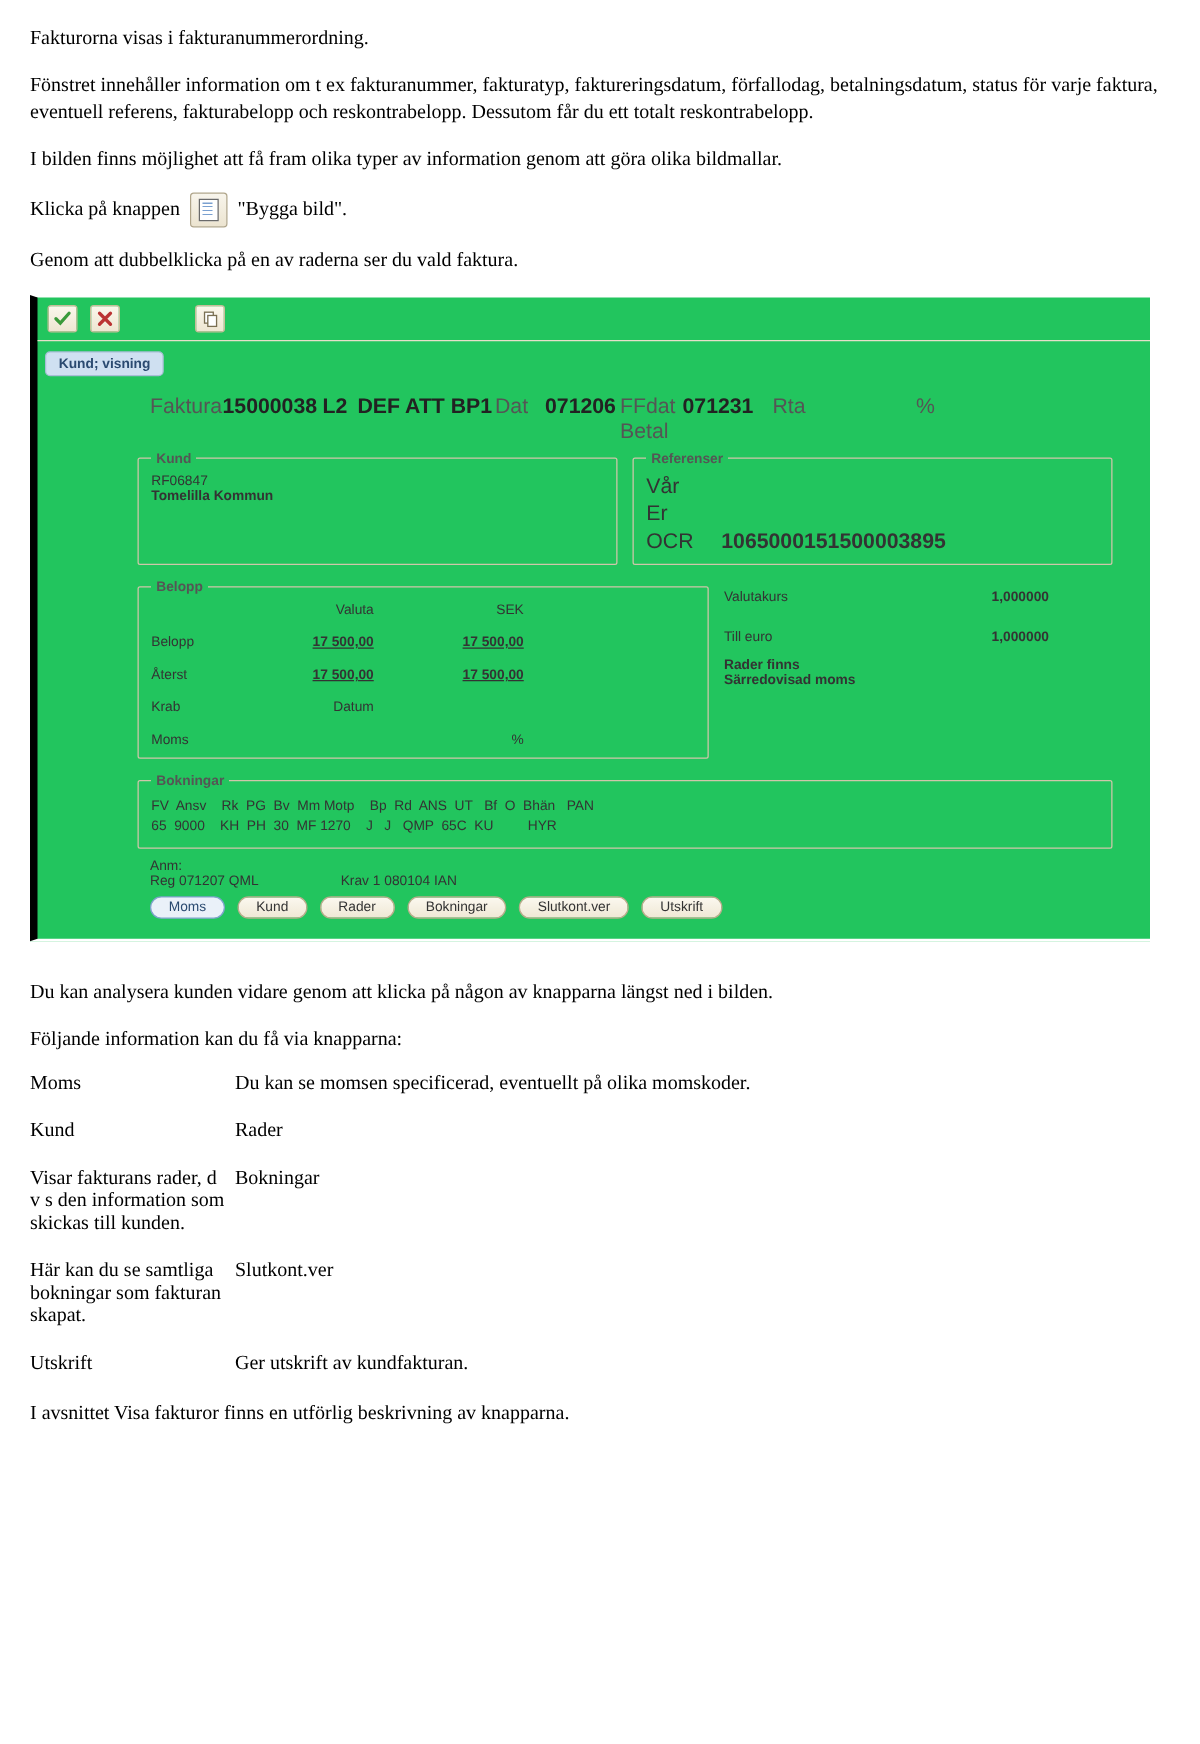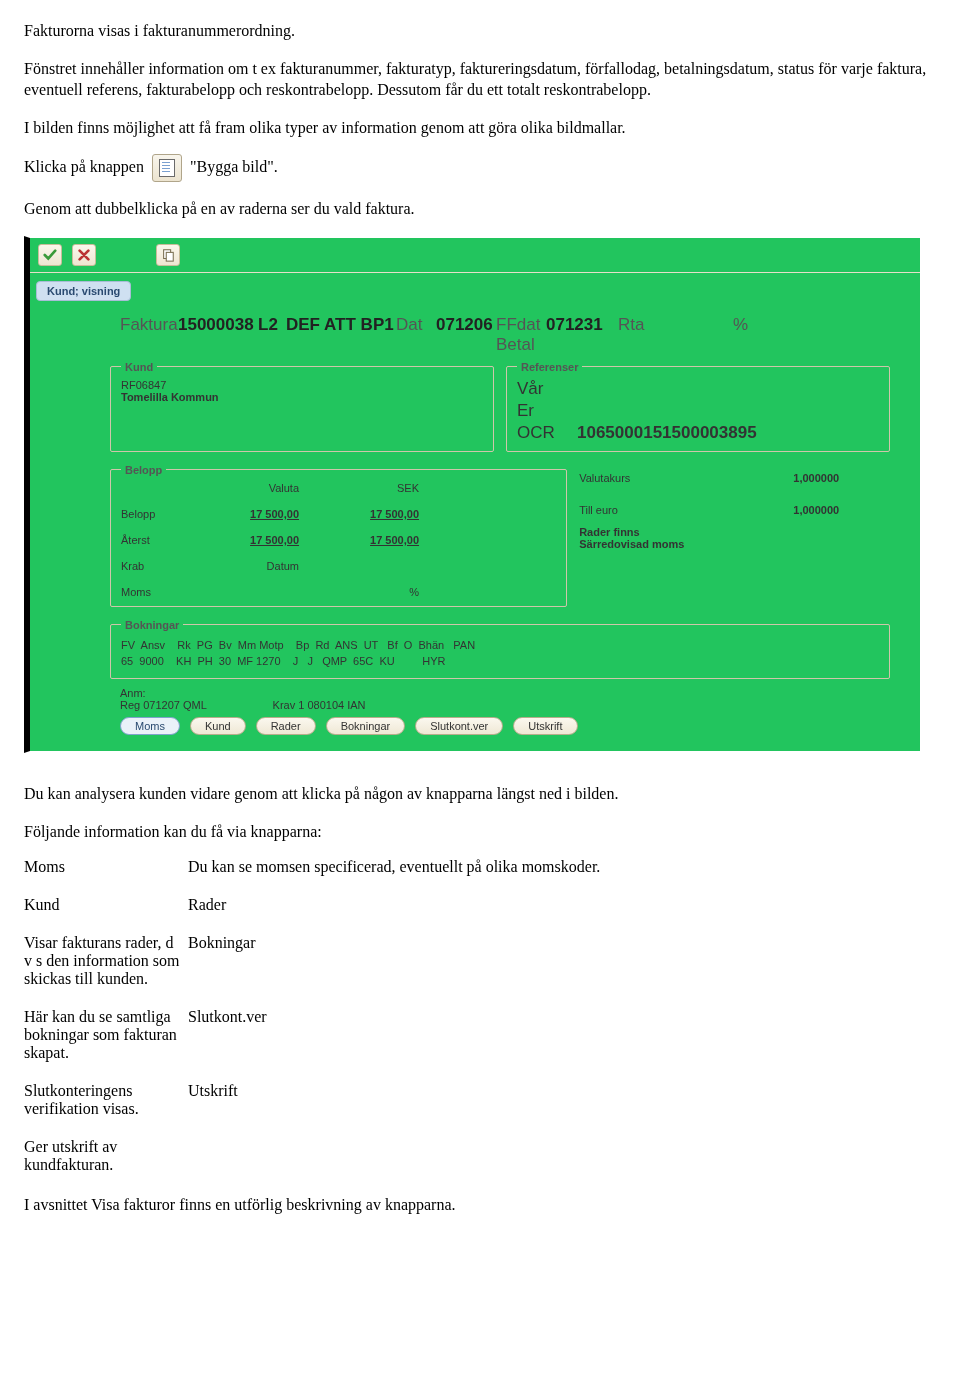--- a/index.html
+++ b/index.html
@@ -355,19 +355,18 @@
 
   <div class="term">Kund</div>
 
   <div class="term">Rader</div>
   <div class="def">Visar fakturans rader, d v s den information som skickas till kunden.</div>
 
   <div class="term">Bokningar</div>
   <div class="def">Här kan du se samtliga bokningar som fakturan skapat.</div>
 
   <div class="term">Slutkont.ver</div>
-  <div class="def">Slutkonteringens verifikation visas.</div>
 
   <div class="term">Utskrift</div>
   <div class="def">Ger utskrift av kundfakturan.</div>
 </div>
 
 <p style="margin-top:20px">I avsnittet Visa fakturor finns en utförlig beskrivning av knapparna.</p>
 
 </body></html>

